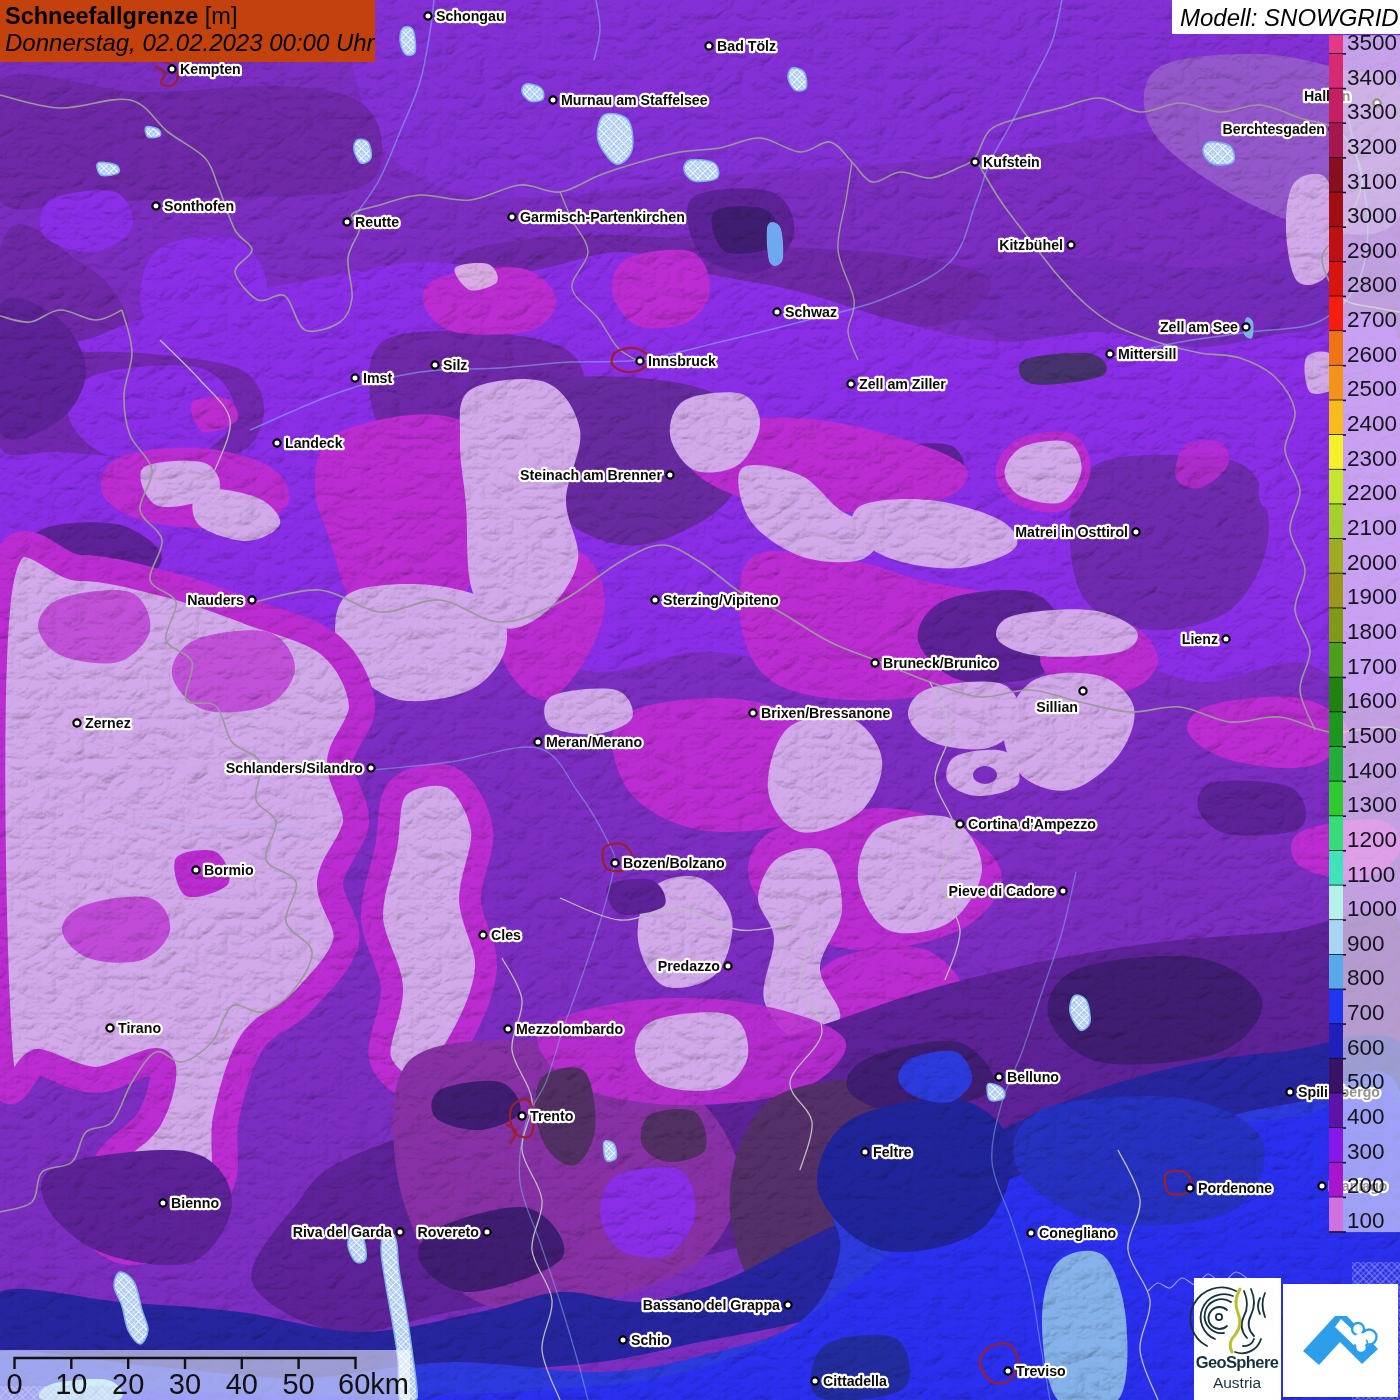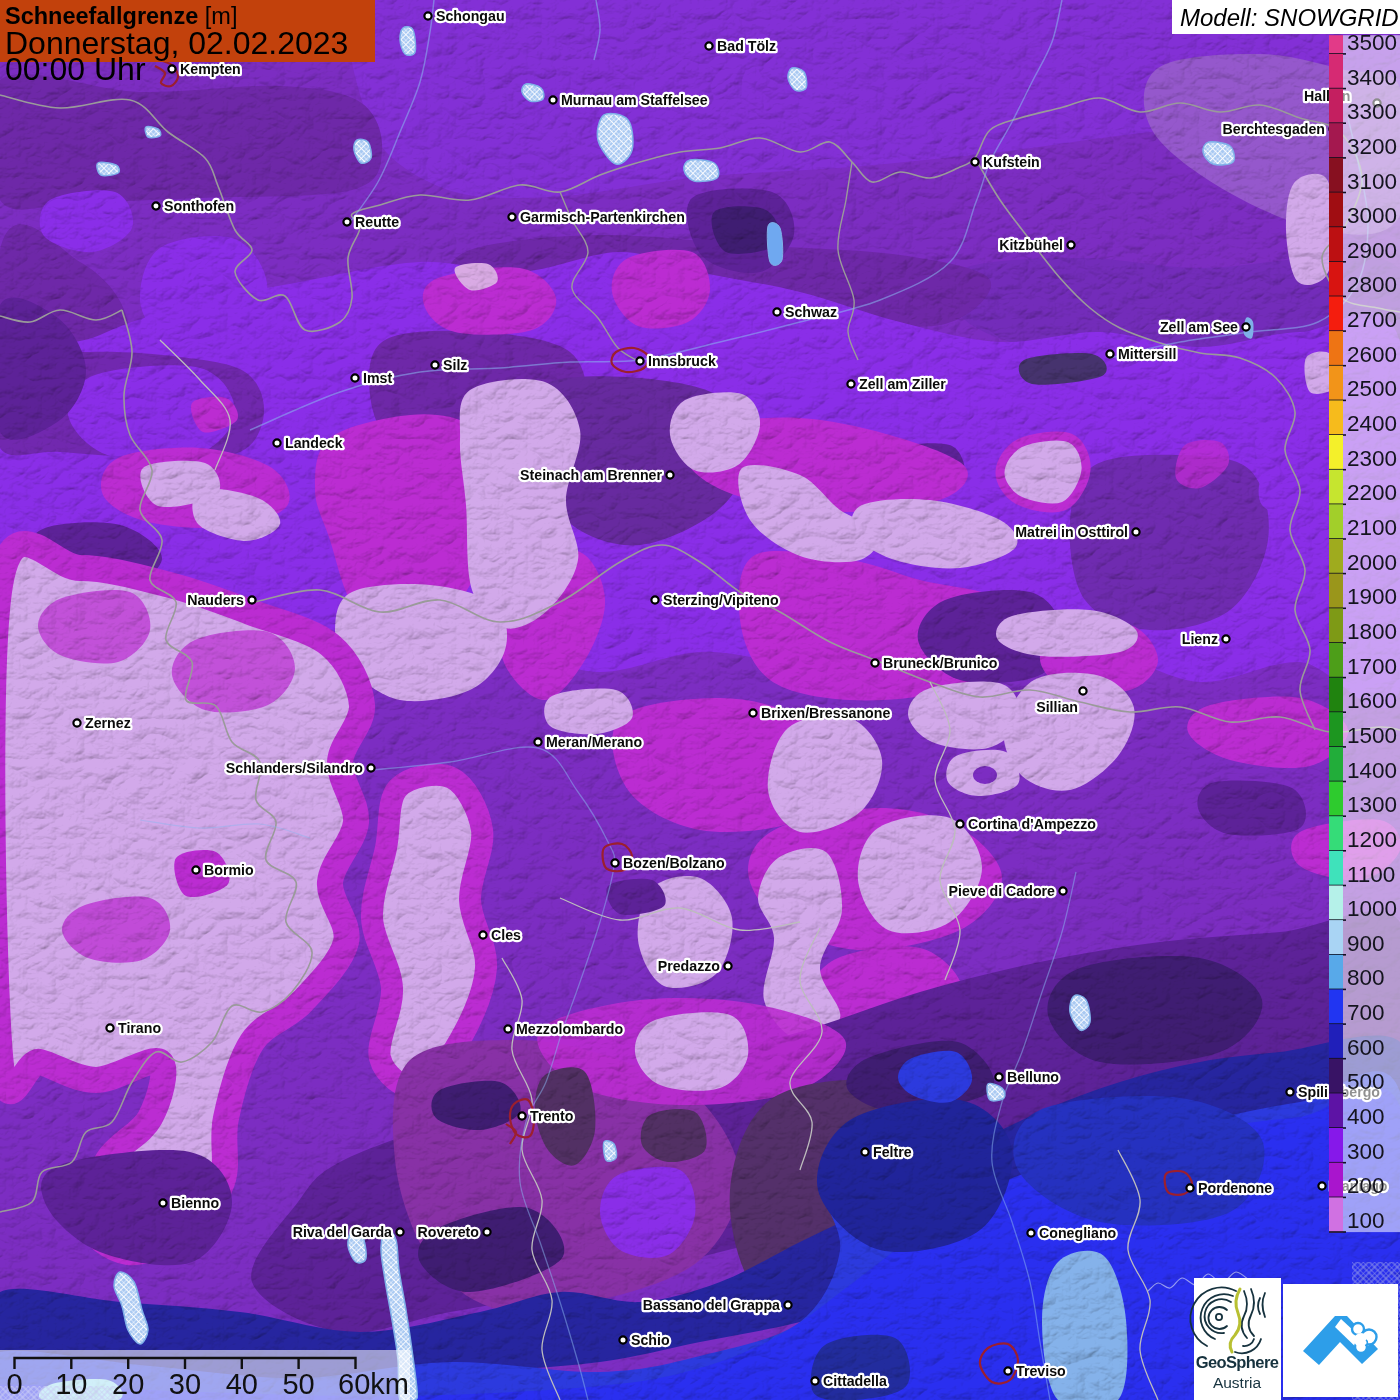--- a/index.html
+++ b/index.html
@@ -1,18 +1,18 @@
 <!DOCTYPE html>
 <html><head><meta charset="utf-8"><style>
 html,body{margin:0;padding:0}
 #wrap{position:relative;width:1400px;height:1400px;overflow:hidden;font-family:"Liberation Sans",sans-serif;background:#7c2dc2}
 #title{position:absolute;left:0;top:0;width:375px;height:62px;background:#c2410c;z-index:5;padding:2px 0 0 5px;box-sizing:border-box}
 #title .l1{font-size:23.5px;font-weight:bold;color:#000;line-height:28px}
 #title .l1 span{font-weight:normal}
-#title .l2{font-size:32px;color:#000;line-height:26px}
+#title .l2{font-size:24px;font-style:italic;color:#000;line-height:26px}
 #model{position:absolute;right:0;top:0;width:228px;height:34px;background:#fff;z-index:5;font-size:24px;font-style:italic;color:#000000;padding:4px 0 0 8px;box-sizing:border-box}
 svg{position:absolute;left:0;top:0}
 </style></head><body>
 <div id="wrap">
 <svg width="1400" height="1400" viewBox="0 0 1400 1400">
 <defs>
 <filter id="relief" x="0" y="0" width="100%" height="100%">
 <feTurbulence type="turbulence" baseFrequency="0.035 0.05" numOctaves="4" seed="11" result="n"></feTurbulence>
 <feDiffuseLighting in="n" lighting-color="#ffffff" surfaceScale="3.6" diffuseConstant="1.2">
 <feDistantLight azimuth="235" elevation="52"></feDistantLight>

